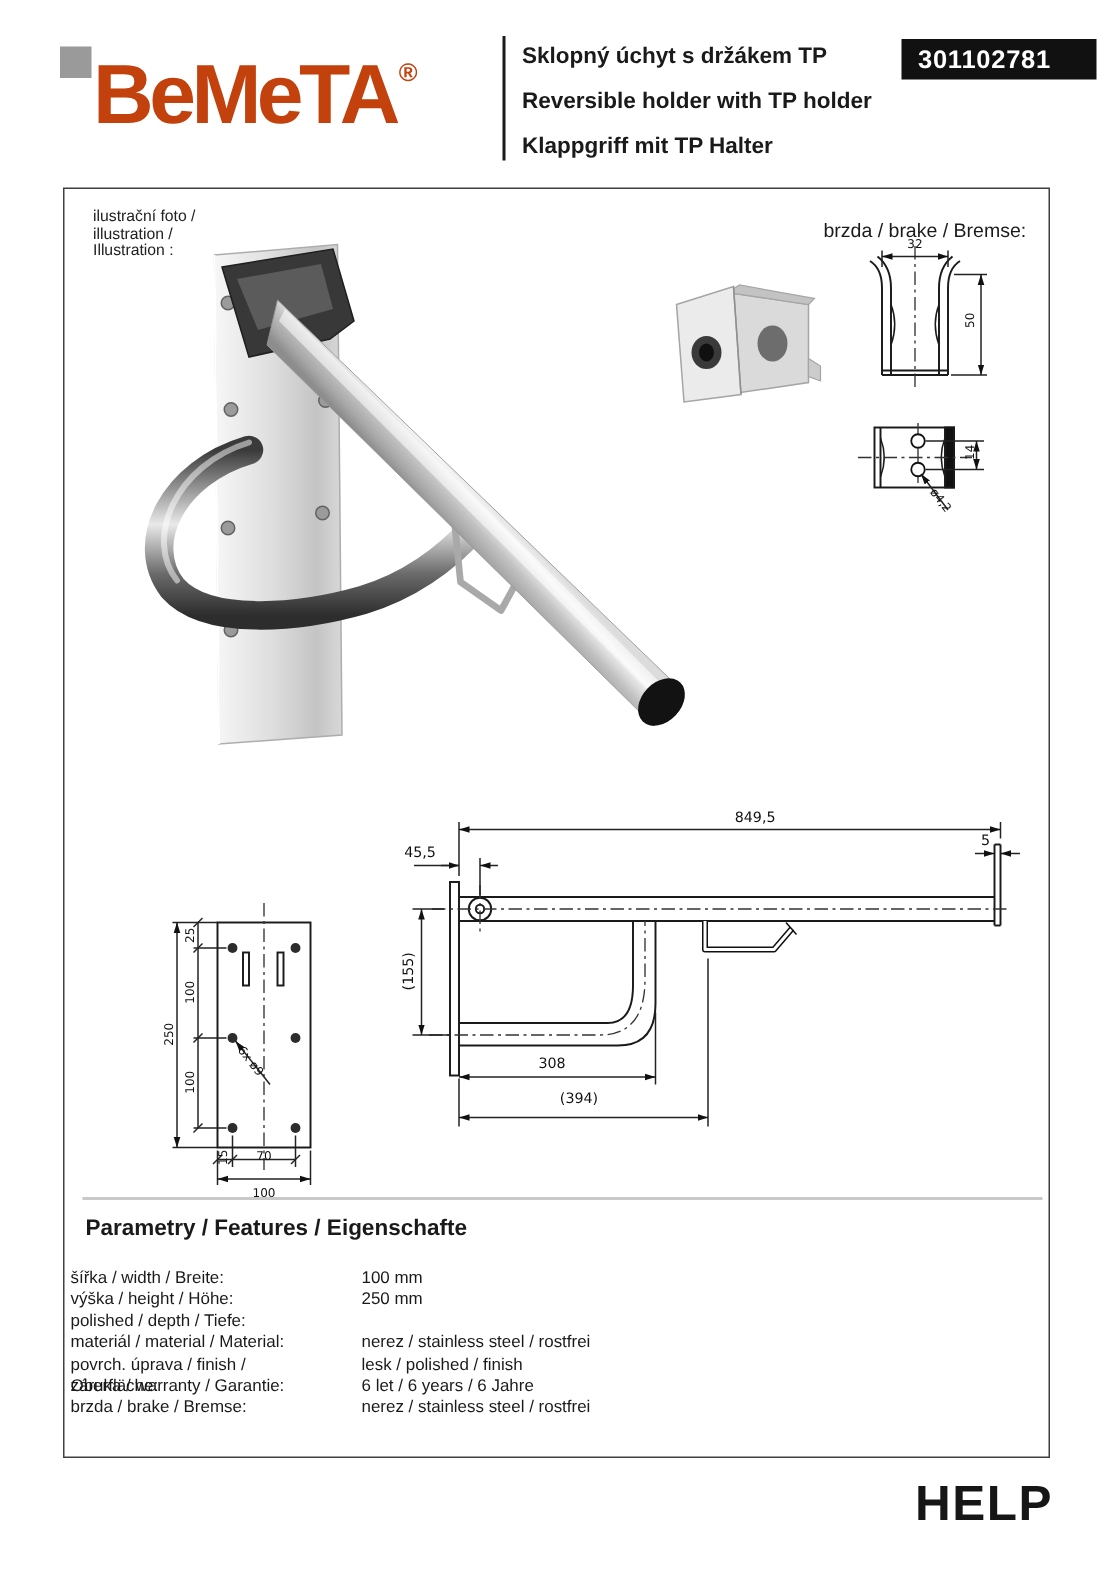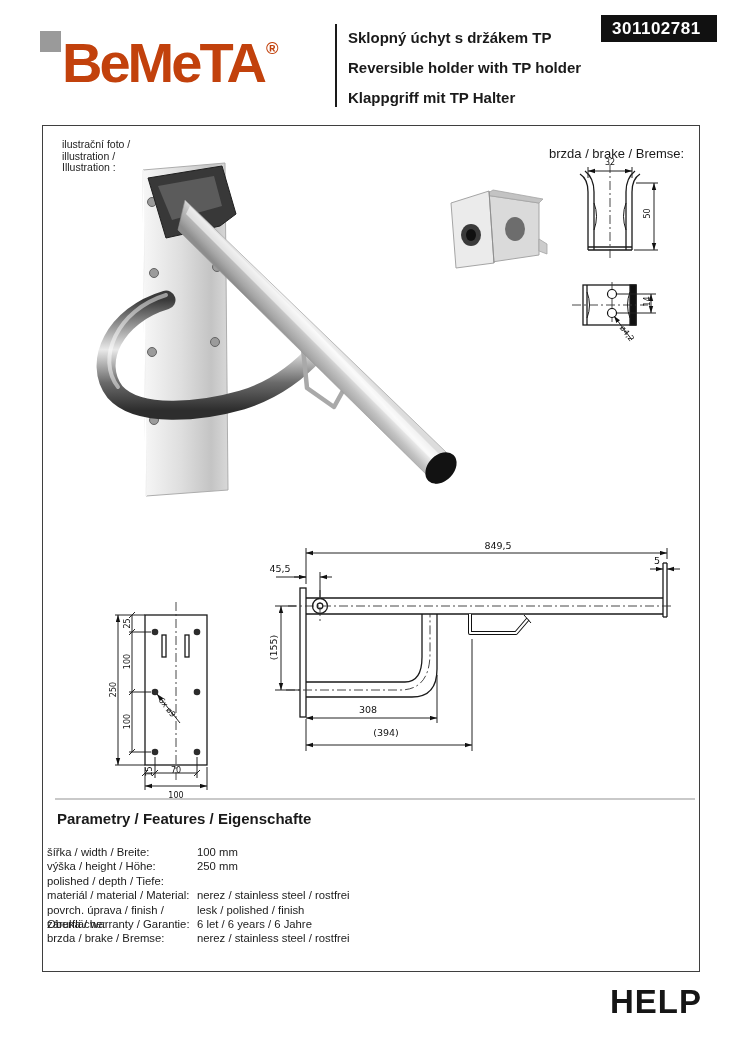--- a/index.html
+++ b/index.html
@@ -9,21 +9,21 @@
   }
   .abs{position:absolute;}
 
   
   .logo-square{left:40px;top:31px;width:21px;height:21px;background:#9a9a9a;}
   .brand{left:62px;top:20px;font-size:56px;font-weight:bold;letter-spacing:-3px;color:#c2410c;line-height:58px;}
   .brand-reg{font-size:17px;font-weight:bold;vertical-align:28px;letter-spacing:0;margin-left:2px;}
   .header-divider{left:335px;top:24px;width:2px;height:83px;background:#1a1a1a;}
   .titles{left:348px;top:30px;}
   .title-line{font-size:15px;font-weight:bold;height:16px;line-height:16px;margin-bottom:14px;white-space:nowrap;}
-  .code-box{left:601px;top:15px;width:116px;height:27px;background:#111111;color:#ffffff;
+  .code-box{left:601px;top:26px;width:130px;height:27px;background:#111111;color:#ffffff;
     font-size:17px;font-weight:bold;line-height:27px;padding-left:11px;box-sizing:border-box;letter-spacing:.5px;}
 
   
   .main-box{left:42px;top:125px;width:658px;height:847px;border:1.5px solid #3f3f3f;box-sizing:border-box;background:#fff;}
 
   .illu-label{left:62px;top:139px;font-size:10.5px;line-height:11.5px;color:#222;}
   .brake-label{left:549px;top:146px;font-size:13px;color:#1a1a1a;white-space:nowrap;}
 
   
   .dim{position:absolute;font-size:9.5px;font-family:"DejaVu Sans",sans-serif;color:#111;
@@ -31,21 +31,21 @@
   .dim-sm{font-size:8px;}
   .rotccw{transform:rotate(-90deg);}
   .rot52{transform:rotate(52deg);}
 
   
   .param-divider{left:55px;top:798px;width:640px;height:2px;background:#c9c9c9;}
   .param-heading{left:57px;top:810px;font-size:15px;font-weight:bold;}
   .param-table{left:47px;top:845px;width:600px;}
   .param-row{display:flex;height:14.4px;line-height:14.4px;font-size:11.3px;}
   .param-label{width:150px;flex:none;}
-  .param-value{flex:1;}
+  .param-value{flex:1;margin-left:44px;}
 
   .footer-brand{left:610px;top:983px;width:92px;font-size:33px;font-weight:bold;letter-spacing:1px;color:#161616;}
 
   svg{position:absolute;overflow:visible;}
   .thin{stroke:#222;stroke-width:1;fill:none;}
   .med{stroke:#1a1a1a;stroke-width:1.3;fill:none;}
   .cl{stroke:#333;stroke-width:0.9;fill:none;stroke-dasharray:9 3 2 3;}
 </style>
 </head>
 <body>
@@ -243,21 +243,21 @@
     <line x1="5" y1="155" x2="30" y2="155"></line>
     <line x1="11" y1="71" x2="11" y2="155" marker-start="url(#mM)" marker-end="url(#mM)"></line>
 
     <line x1="36" y1="184" x2="36" y2="216"></line>
     <line x1="167" y1="140" x2="167" y2="188"></line>
     <line x1="202" y1="104" x2="202" y2="216"></line>
     <line x1="36" y1="183" x2="167" y2="183" marker-start="url(#mM)" marker-end="url(#mM)"></line>
     <line x1="36" y1="210" x2="202" y2="210" marker-start="url(#mM)" marker-end="url(#mM)"></line>
   </g>
 </svg>
-<div class="dim" style="left:468px;top:539px;width:60px;">849,5</div>
+<div class="dim" style="left:457px;top:539px;width:60px;text-align:right;">849,5</div>
 <div class="dim" style="left:651px;top:554px;width:12px;">5</div>
 <div class="dim" style="left:262px;top:562px;width:36px;">45,5</div>
 <div class="dim rotccw" style="left:251px;top:641px;width:44px;">(155)</div>
 <div class="dim" style="left:338px;top:703px;width:60px;">308</div>
 <div class="dim" style="left:356px;top:726px;width:60px;">(394)</div>
 
 <svg class="abs" style="left:105px;top:590px;" width="135" height="210" viewBox="0 0 135 210">
   <defs>
     <marker id="mP" markerWidth="8" markerHeight="6" refX="7" refY="2.5" orient="auto-start-reverse" markerUnits="userSpaceOnUse">
       <path d="M0,0.3 L7,2.5 L0,4.7 Z" fill="#111"></path>

